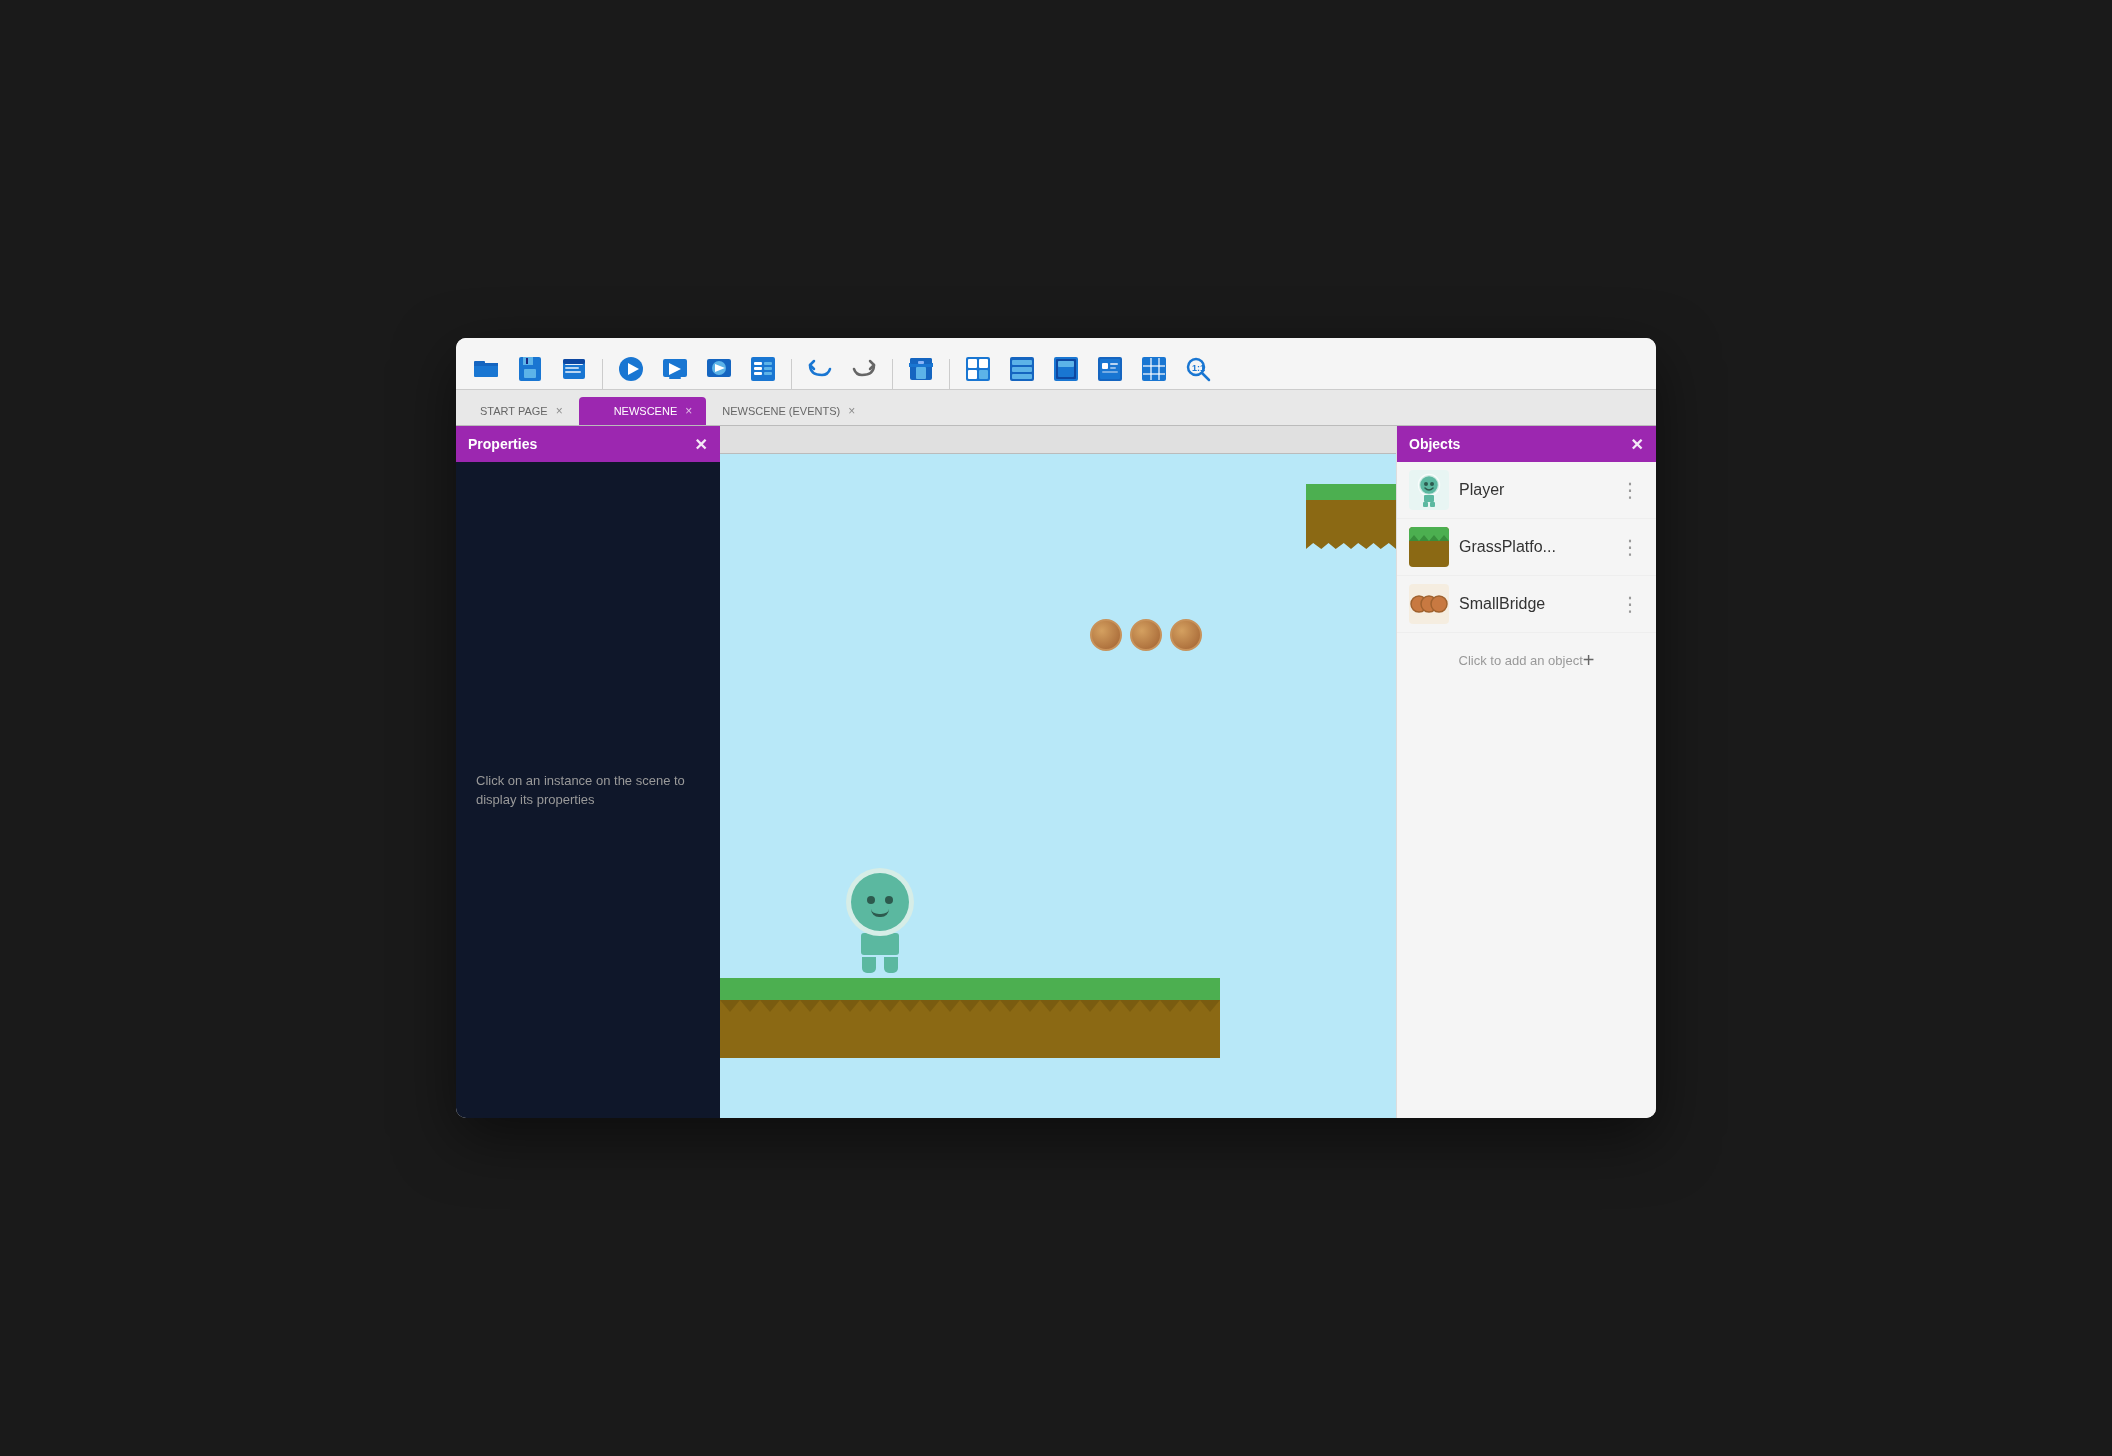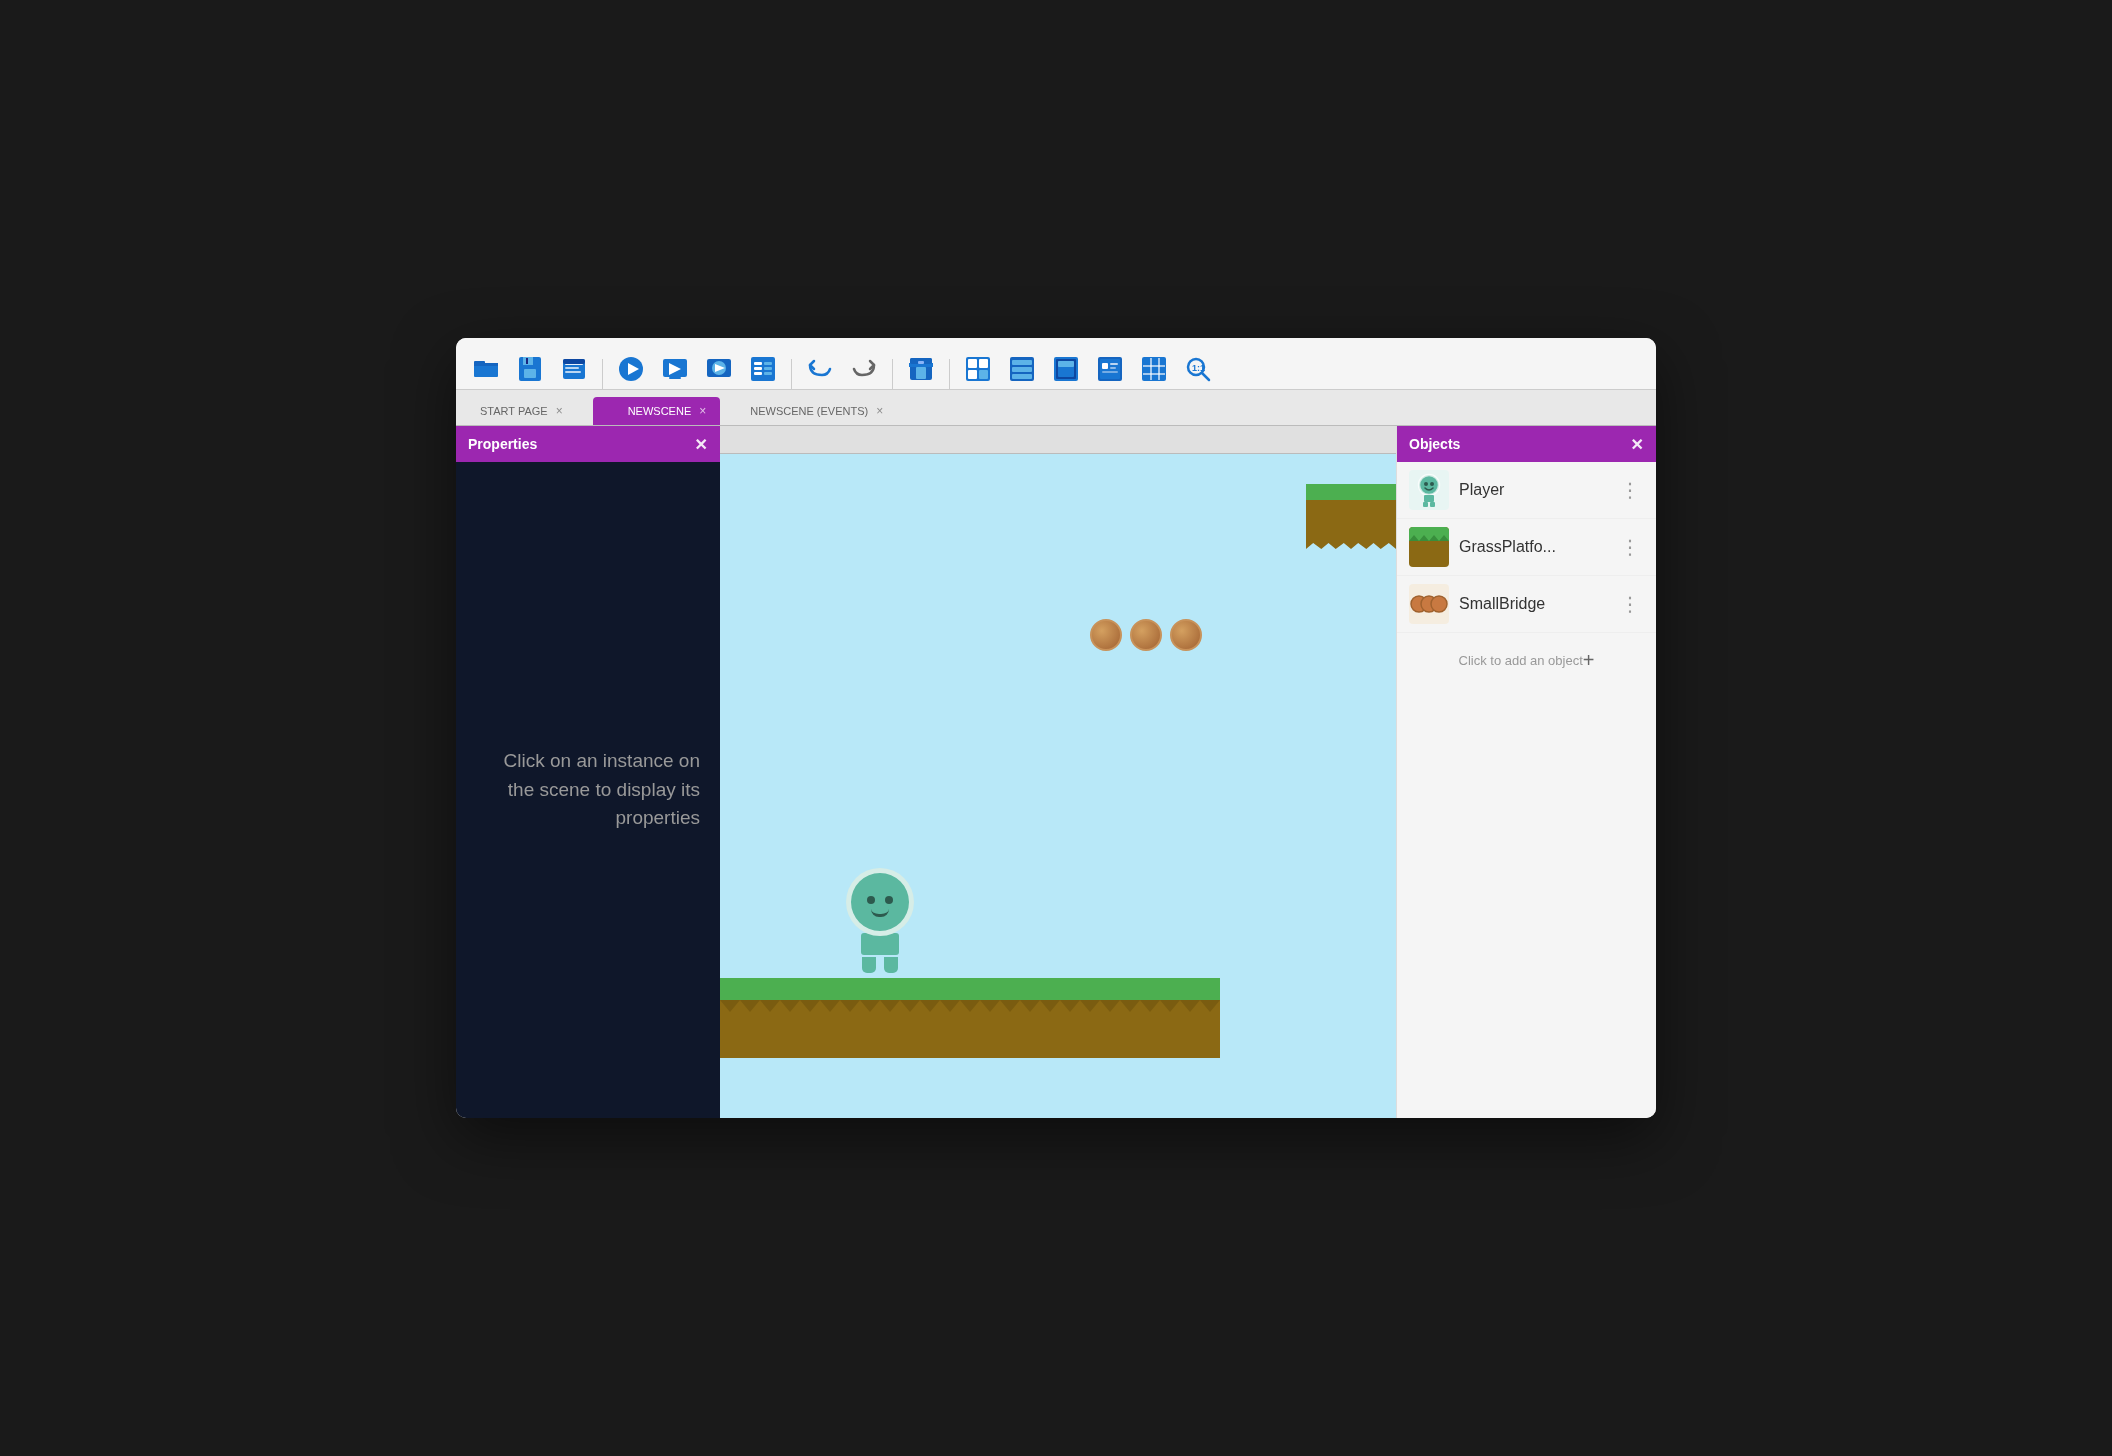--- a/index.html
+++ b/index.html
@@ -87,21 +87,21 @@
     }
     
     .tabs-bar {
       background: #e8e8e8;
       height: 36px;
       display: flex;
       align-items: flex-end;
       border-bottom: 1px solid #bbb;
       flex-shrink: 0;
       padding: 0 10px;
-      gap: 16px;
+      gap: 2px;
     }
     .tab {
       height: 28px;
       display: flex;
       align-items: center;
       padding: 0 14px;
       font-size: 11px;
       font-weight: 500;
       cursor: pointer;
       border-radius: 4px 4px 0 0;
@@ -155,22 +155,22 @@
     }
     .panel-content {
       flex: 1;
       display: flex;
       align-items: center;
       justify-content: center;
       padding: 20px;
     }
     .panel-hint {
       color: #999;
-      font-size: 19px;
-      text-align: right;
+      font-size: 13px;
+      text-align: left;
       line-height: 1.5;
     }
     
     .scene-canvas {
       flex: 1;
       background: #add8e6;
       position: relative;
       overflow: hidden;
     }
     .scene-top-bar {

